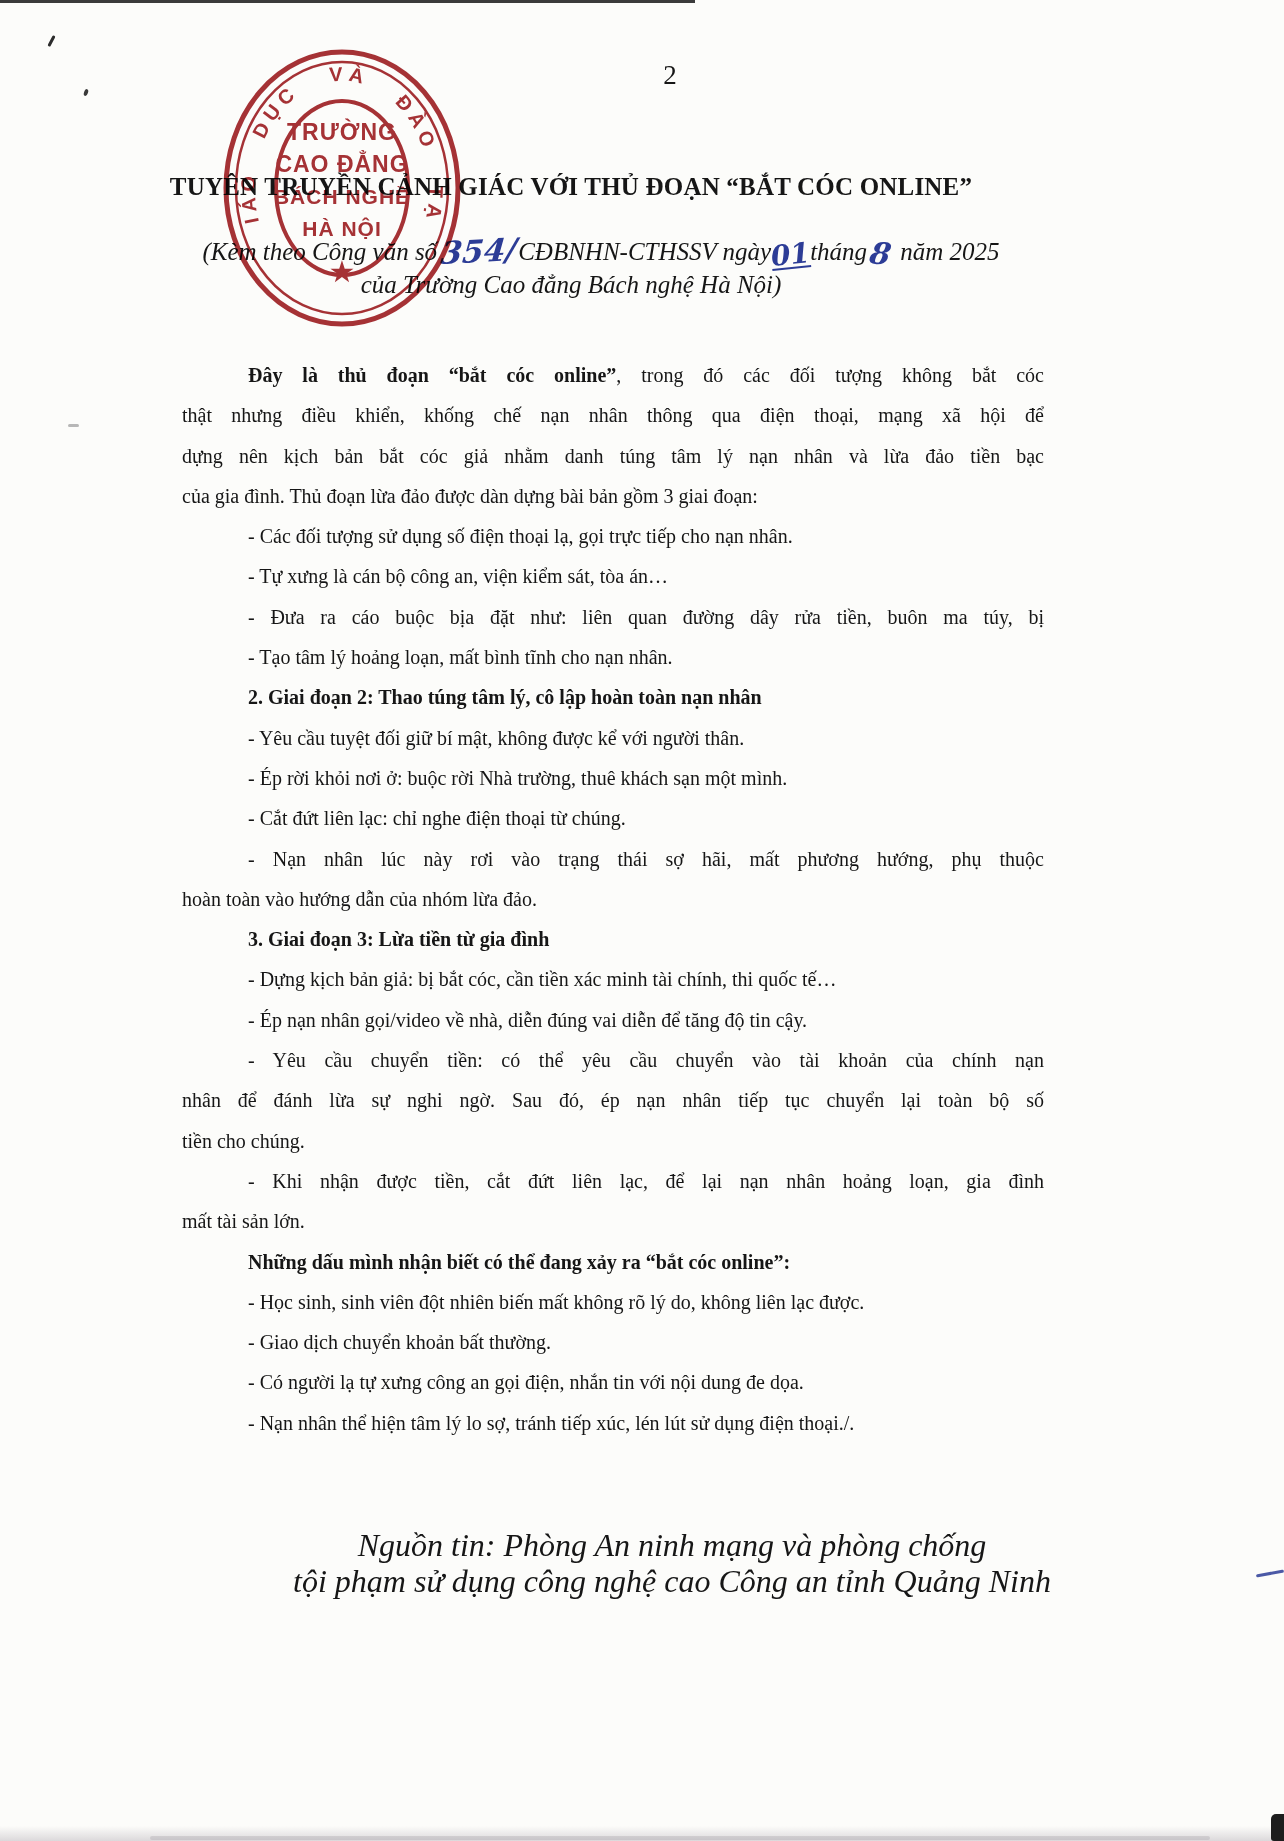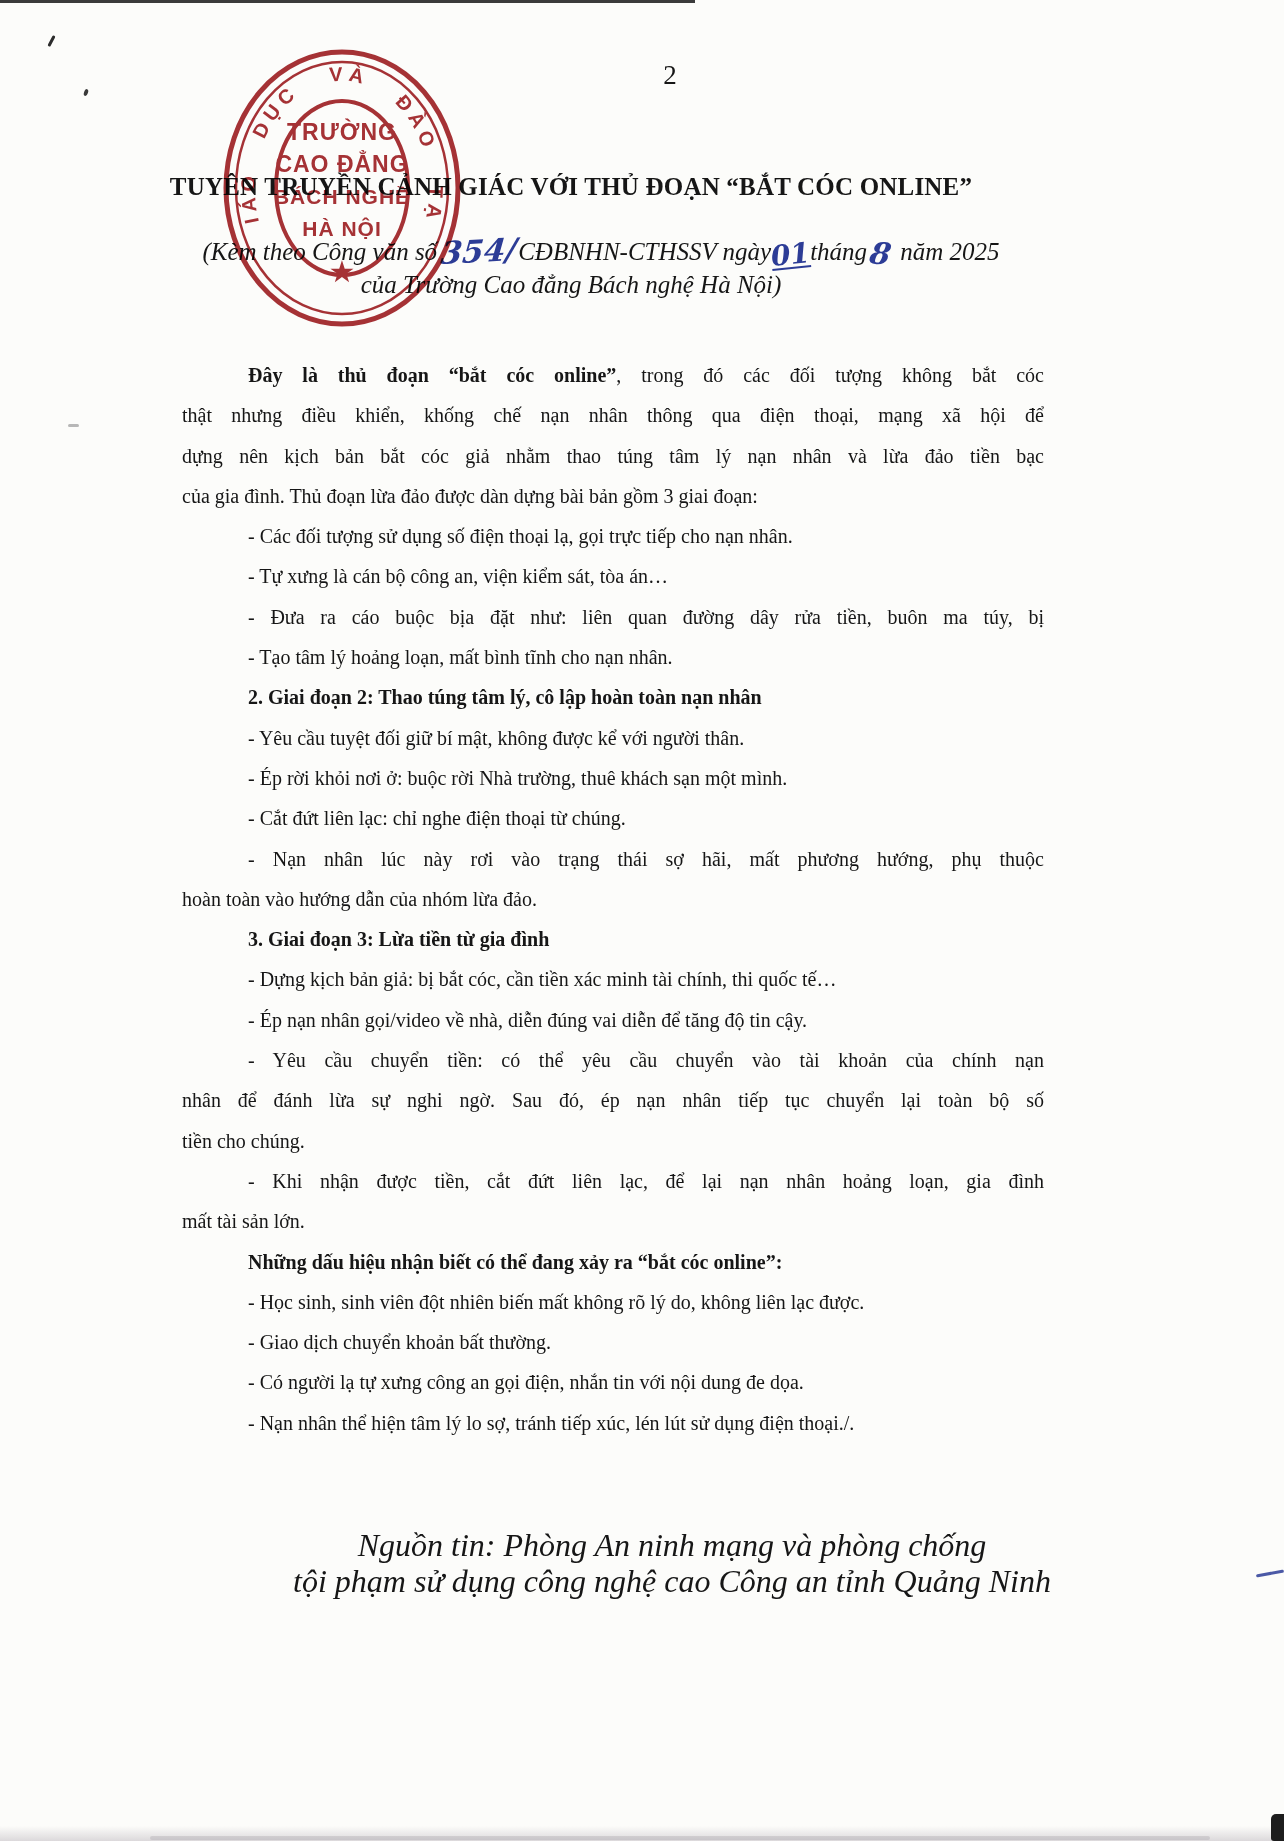--- a/index.html
+++ b/index.html
@@ -66,41 +66,41 @@
 
   <div class="title">TUYÊN TRUYỀN CẢNH GIÁC VỚI THỦ ĐOẠN “BẮT CÓC ONLINE”</div>
 
   <div class="sub sub1"><span>(Kèm theo Công văn số</span><span class="hw hw-no">354/</span><span>CĐBNHN-CTHSSV ngày</span><span class="hw hw-day">01</span><span>tháng</span><span class="hw hw-month">8</span><span> năm 2025</span></div>
 
   <div class="sub sub2">của Trường Cao đẳng Bách nghệ Hà Nội)</div>
 
   <div class="bodytext">
       <div class="bline ind just"><b>Đây là thủ đoạn “bắt cóc online”</b><span>, trong đó các đối tượng không bắt cóc</span></div>
       <div class="bline just">thật nhưng điều khiển, khống chế nạn nhân thông qua điện thoại, mạng xã hội để</div>
-      <div class="bline just">dựng nên kịch bản bắt cóc giả nhằm thao túng tâm lý nạn nhân và lừa đảo tiền bạc</div>
+      <div class="bline just">dựng nên kịch bản bắt cóc giả nhằm danh túng tâm lý nạn nhân và lừa đảo tiền bạc</div>
       <div class="bline">của gia đình. Thủ đoạn lừa đảo được dàn dựng bài bản gồm 3 giai đoạn:</div>
       <div class="bline ind">- Các đối tượng sử dụng số điện thoại lạ, gọi trực tiếp cho nạn nhân.</div>
       <div class="bline ind">- Tự xưng là cán bộ công an, viện kiểm sát, tòa án…</div>
       <div class="bline ind just">- Đưa ra cáo buộc bịa đặt như: liên quan đường dây rửa tiền, buôn ma túy, bị</div>
       <div class="bline ind">- Tạo tâm lý hoảng loạn, mất bình tĩnh cho nạn nhân.</div>
       <div class="bline ind bold">2. Giai đoạn 2: Thao túng tâm lý, cô lập hoàn toàn nạn nhân</div>
       <div class="bline ind">- Yêu cầu tuyệt đối giữ bí mật, không được kể với người thân.</div>
       <div class="bline ind">- Ép rời khỏi nơi ở: buộc rời Nhà trường, thuê khách sạn một mình.</div>
       <div class="bline ind">- Cắt đứt liên lạc: chỉ nghe điện thoại từ chúng.</div>
       <div class="bline ind just">- Nạn nhân lúc này rơi vào trạng thái sợ hãi, mất phương hướng, phụ thuộc</div>
       <div class="bline">hoàn toàn vào hướng dẫn của nhóm lừa đảo.</div>
       <div class="bline ind bold">3. Giai đoạn 3: Lừa tiền từ gia đình</div>
       <div class="bline ind">- Dựng kịch bản giả: bị bắt cóc, cần tiền xác minh tài chính, thi quốc tế…</div>
       <div class="bline ind">- Ép nạn nhân gọi/video về nhà, diễn đúng vai diễn để tăng độ tin cậy.</div>
       <div class="bline ind just">- Yêu cầu chuyển tiền: có thể yêu cầu chuyển vào tài khoản của chính nạn</div>
       <div class="bline just">nhân để đánh lừa sự nghi ngờ. Sau đó, ép nạn nhân tiếp tục chuyển lại toàn bộ số</div>
       <div class="bline">tiền cho chúng.</div>
       <div class="bline ind just">- Khi nhận được tiền, cắt đứt liên lạc, để lại nạn nhân hoảng loạn, gia đình</div>
       <div class="bline">mất tài sản lớn.</div>
-      <div class="bline ind bold">Những dấu hiệu nhận biết có thể đang xảy ra “bắt cóc online”:</div>
+      <div class="bline ind bold">Những dấu mình nhận biết có thể đang xảy ra “bắt cóc online”:</div>
       <div class="bline ind">- Học sinh, sinh viên đột nhiên biến mất không rõ lý do, không liên lạc được.</div>
       <div class="bline ind">- Giao dịch chuyển khoản bất thường.</div>
       <div class="bline ind">- Có người lạ tự xưng công an gọi điện, nhắn tin với nội dung đe dọa.</div>
       <div class="bline ind">- Nạn nhân thể hiện tâm lý lo sợ, tránh tiếp xúc, lén lút sử dụng điện thoại./.</div>
     </div>
 
   <div class="source">
     <div>Nguồn tin: Phòng An ninh mạng và phòng chống</div>
     <div>tội phạm sử dụng công nghệ cao Công an tỉnh Quảng Ninh</div>
   </div>

